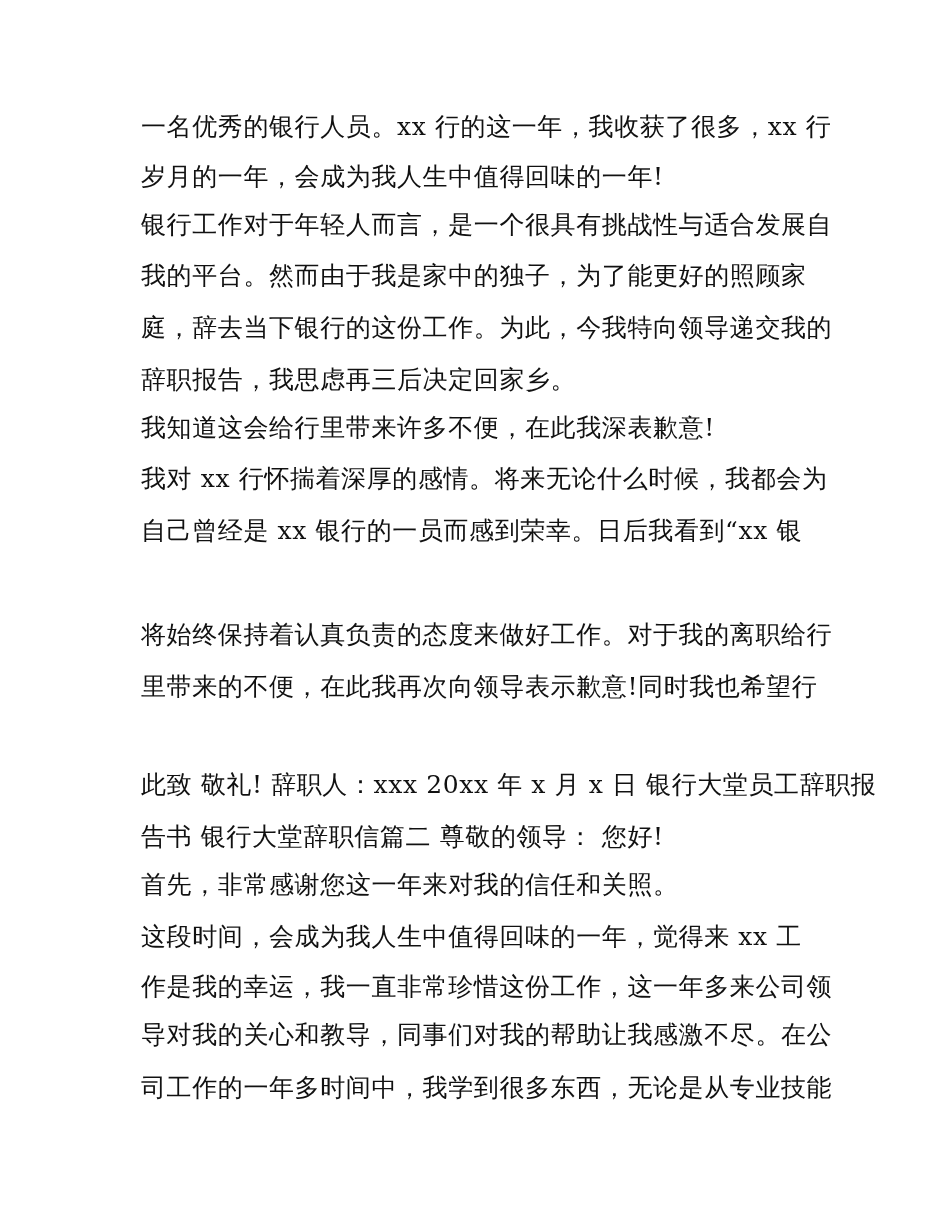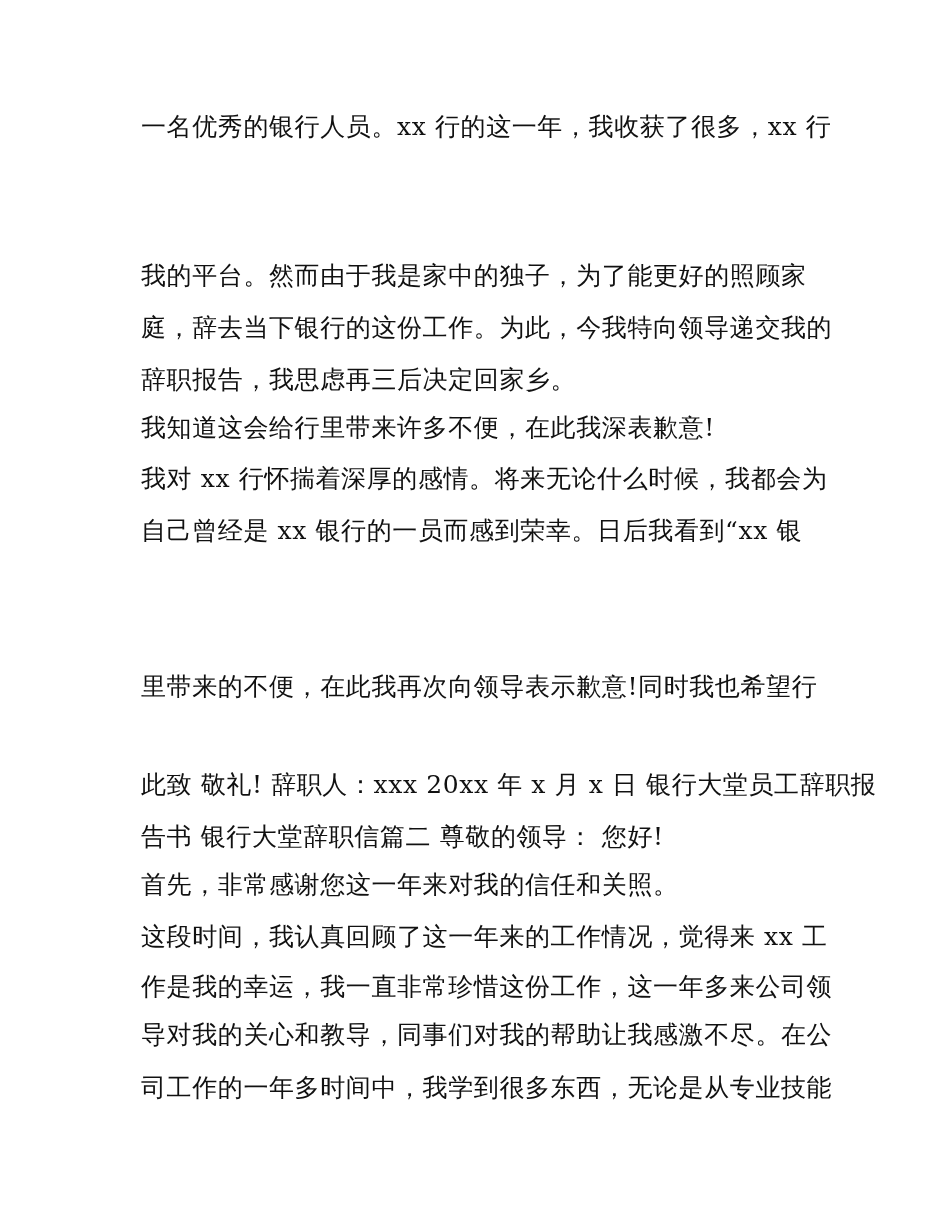--- a/index.html
+++ b/index.html
@@ -30,27 +30,30 @@
       line-height: 32px;
       color: #111111;
       letter-spacing: 0.6px;
     }
   </style>
 </head>
 <body>
 
 <div class="page">
   <div class="line" style="top:111px">一名优秀的银行人员。xx 行的这一年，我收获了很多，xx 行</div>
+  <div class="line" style="top:161px">岁月的一年，会成为我人生中值得回味的一年!</div>
+  <div class="line" style="top:209px">银行工作对于年轻人而言，是一个很具有挑战性与适合发展自</div>
   <div class="line" style="top:260px">我的平台。然而由于我是家中的独子，为了能更好的照顾家</div>
   <div class="line" style="top:312px">庭，辞去当下银行的这份工作。为此，今我特向领导递交我的</div>
   <div class="line" style="top:364px">辞职报告，我思虑再三后决定回家乡。</div>
   <div class="line" style="top:412px">我知道这会给行里带来许多不便，在此我深表歉意!</div>
   <div class="line" style="top:463px">我对 xx 行怀揣着深厚的感情。将来无论什么时候，我都会为</div>
   <div class="line" style="top:515px">自己曾经是 xx 银行的一员而感到荣幸。日后我看到“xx 银</div>
+  <div class="line" style="top:619px">将始终保持着认真负责的态度来做好工作。对于我的离职给行</div>
   <div class="line" style="top:671px">里带来的不便，在此我再次向领导表示歉意!同时我也希望行</div>
   <div class="line" style="top:769px">此致 敬礼! 辞职人：xxx 20xx 年 x 月 x 日 银行大堂员工辞职报</div>
   <div class="line" style="top:821px">告书 银行大堂辞职信篇二 尊敬的领导： 您好!</div>
   <div class="line" style="top:869px">首先，非常感谢您这一年来对我的信任和关照。</div>
-  <div class="line" style="top:921px">这段时间，我认真回顾了这一年来的工作情况，觉得来 xx 工</div>
+  <div class="line" style="top:921px">这段时间，会成为我人生中值得回味的一年，觉得来 xx 工</div>
   <div class="line" style="top:971px">作是我的幸运，我一直非常珍惜这份工作，这一年多来公司领</div>
   <div class="line" style="top:1072px">司工作的一年多时间中，我学到很多东西，无论是从专业技能</div>
   <div class="line" style="top:1019px">导对我的关心和教导，同事们对我的帮助让我感激不尽。在公</div>
 </div>
 
 </body></html>

